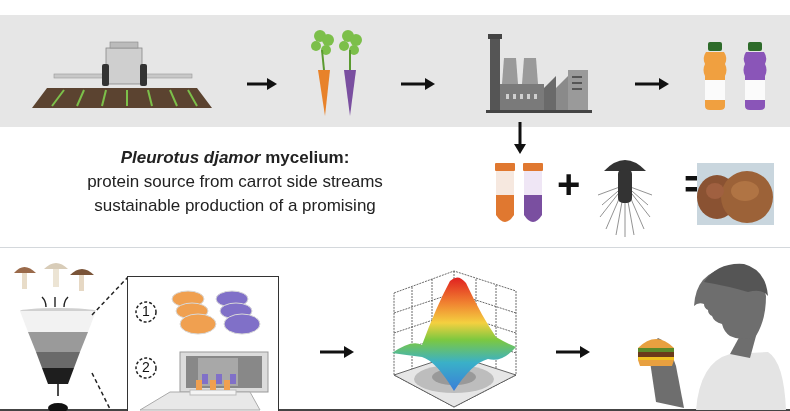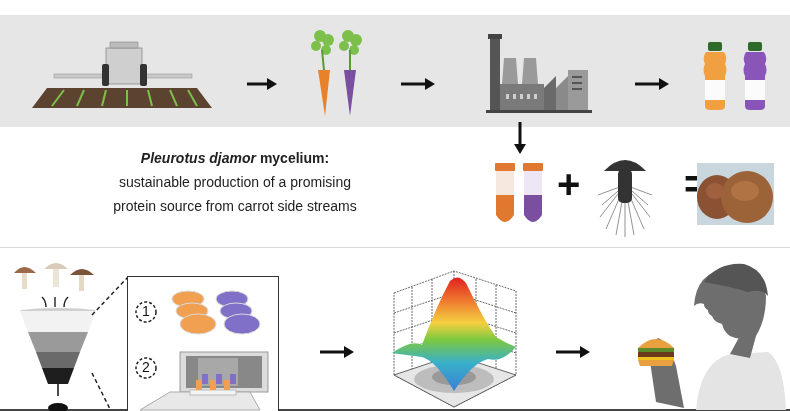--- a/index.html
+++ b/index.html
@@ -2,21 +2,21 @@
 <html><head>
 <meta charset="utf-8">
 <style>
   html,body{margin:0;padding:0;}
   body{width:790px;height:411px;background:#ffffff;position:relative;overflow:hidden;font-family:"Liberation Sans",sans-serif;}
   .abs{position:absolute;}
   #top-band{left:0;top:15px;width:790px;height:112px;background:#e6e6e6;}
   #mid-sep{left:0;top:247px;width:790px;height:1px;background:#d4d8dc;}
   #bottom-edge{left:0;top:409px;width:790px;height:2px;background:#444;}
   .arrow{position:absolute;}
-  #headline{left:20px;top:146px;width:430px;text-align:center;color:#222;font-size:14px;line-height:24px;}
+  #headline{left:20px;top:146px;width:430px;text-align:center;color:#222;font-size:17px;line-height:24px;}
   #headline .title-line{font-weight:bold;}
   #headline .title-line i{font-style:italic;}
   svg{position:absolute;overflow:visible;}
 </style>
 </head>
 <body>
 
 <div class="abs" id="top-band"></div>
 <div class="abs" id="mid-sep"></div>
 <div class="abs" id="bottom-edge"></div>
@@ -104,22 +104,22 @@
   <rect x="43" y="38" width="20" height="20" fill="#fbfbfb"></rect>
 </svg>
 
 <svg class="arrow" style="left:514px;top:122px;" width="12" height="32">
     <line x1="6" y1="0" x2="6" y2="24" stroke="#111" stroke-width="3"></line>
     <polygon points="0,22 6,32 12,22" fill="#111"></polygon>
   </svg>
 
 <div class="abs" id="headline">
   <div class="title-line"><i>Pleurotus djamor</i><span> mycelium:</span></div>
+  <div>protein source from carrot side streams</div>
   <div>sustainable production of a promising</div>
-  <div>protein source from carrot side streams</div>
 </div>
 
 <svg style="left:495px;top:163px;" width="50" height="65" viewBox="0 0 50 65">
   <rect x="0" y="0" width="20" height="8" rx="1" fill="#e07830"></rect>
   <path d="M1 8 L19 8 L19 52 Q10 66 1 52 Z" fill="#f6e8df"></path>
   <path d="M1 32 L19 32 L19 52 Q10 66 1 52 Z" fill="#e07830"></path>
   <rect x="28" y="0" width="20" height="8" rx="1" fill="#e07830"></rect>
   <path d="M29 8 L47 8 L47 52 Q38 66 29 52 Z" fill="#efe6f5"></path>
   <path d="M29 32 L47 32 L47 52 Q38 66 29 52 Z" fill="#7a4fa0"></path>
 </svg>

